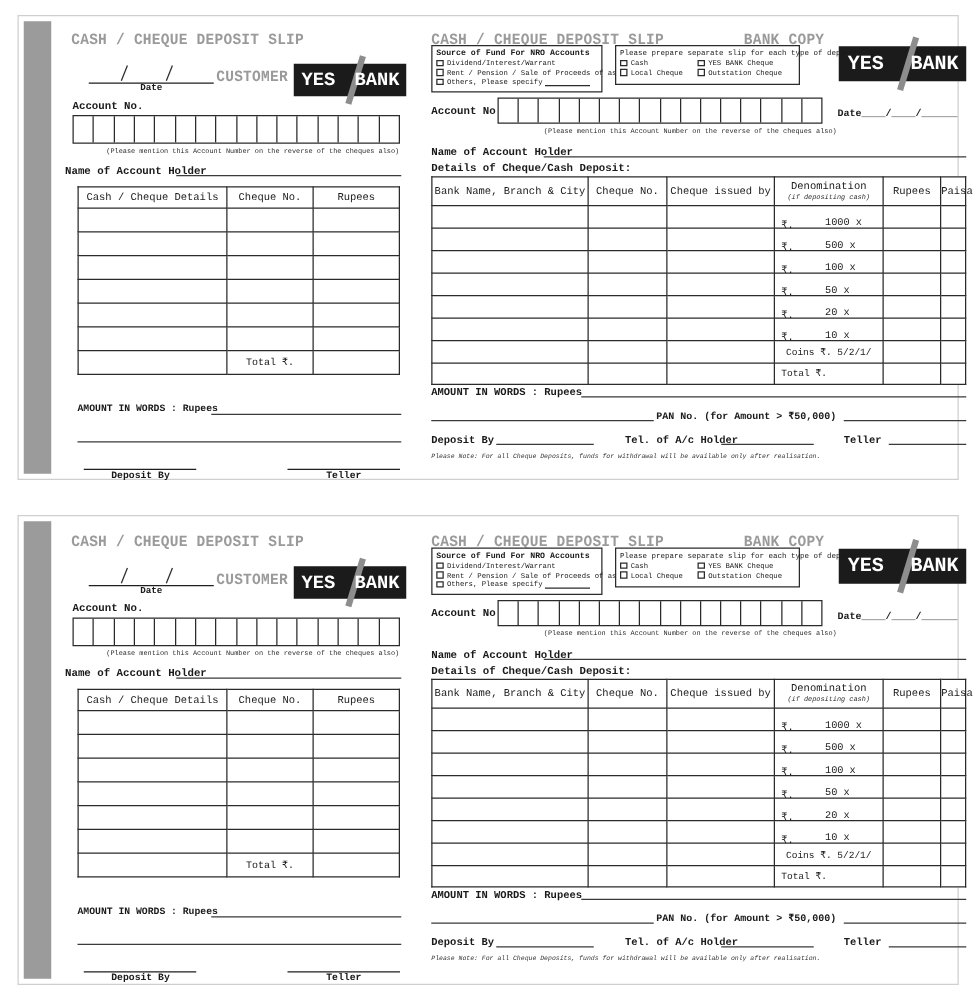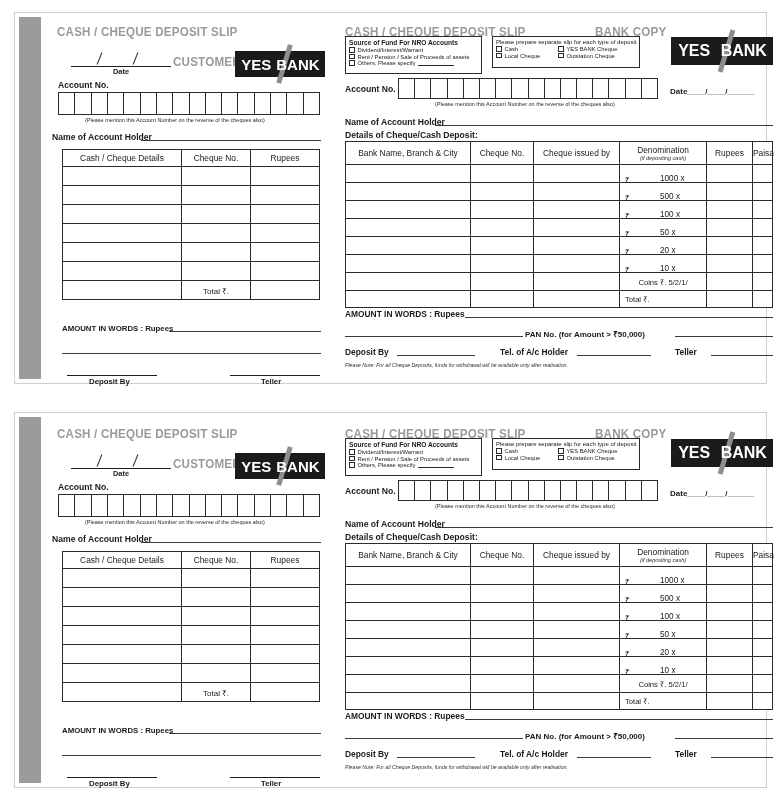--- a/index.html
+++ b/index.html
@@ -15,21 +15,21 @@
   
   .slip{position:absolute;left:14px;width:753px;background:#fff;
         border:1px solid #cfcfcf;box-sizing:border-box;}
   .slip.one{top:12px;height:372px;}
   .slip.two{top:412px;height:376px;}
 
   .stub{position:absolute;left:4px;top:4px;width:22px;bottom:4px;background:#9b9b9b;}
 
   .inner{position:absolute;left:30px;right:4px;top:0;bottom:0;}
 
-  .half{position:absolute;top:0;bottom:12px;}
+  .half{position:absolute;top:0;bottom:12px;font-family:Liberation Mono, monospace;}
   .half.left{left:0;width:282px;}
   .half.right{left:300px;right:2px;}
 
   
   .slip-title{
     font-weight:bold;font-size:12.5px;letter-spacing:.2px;color:#9a9a9a;
     font-stretch:condensed;transform:scaleX(.93);transform-origin:left center;
     white-space:nowrap;
   }
   .copy-tag{

